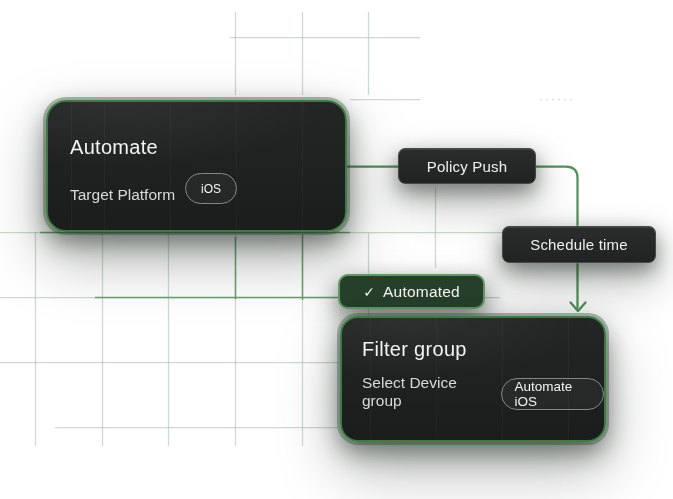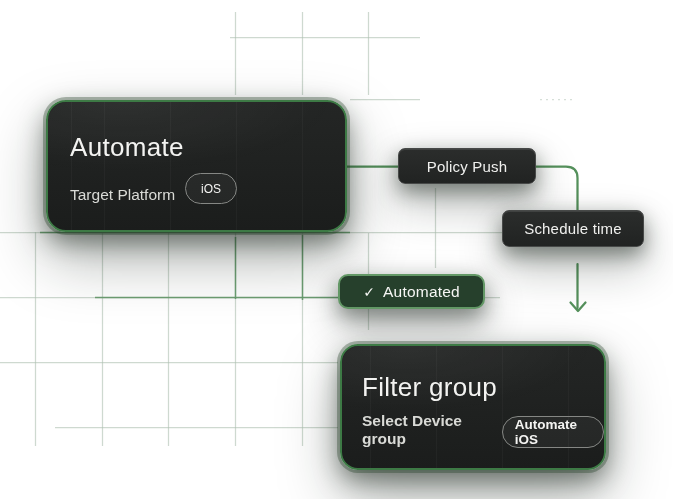--- a/index.html
+++ b/index.html
@@ -37,29 +37,29 @@
     content:""; position:absolute; inset:0; border-radius:inherit; z-index:0;
     background:
       repeating-linear-gradient(90deg, rgba(255,255,255,0.03) 0 1px, transparent 1px 66px),
       radial-gradient(130% 100% at 25% 0%, rgba(255,255,255,0.05), transparent 55%);
     pointer-events:none;
   }
   .card.automate { left:46px; top:100px; width:301px; height:132px; border-radius:20px;
                    padding:30px 0 0 22px; box-sizing:border-box;
                    }
   .card.automate::before { background-position:56px 0, 0 0; }
-  .card.filter   { left:340px; top:344px; width:266px; height:126px; border-radius:18px;
-                   padding:26px 0 0 20px; box-sizing:border-box; }
+  .card.filter   { left:340px; top:316px; width:266px; height:126px; border-radius:18px;
+                   padding:16px 0 0 20px; box-sizing:border-box; }
   .card.filter::before { background-position:28px 0, 0 0; }
 
-  .card-title { position:relative; z-index:1; font-size:26px; font-weight:500;
+  .card-title { position:relative; z-index:1; font-size:20px; font-weight:500;
                 color:#f3f3f1; letter-spacing:0.3px; line-height:30px; }
   .card-row   { position:relative; z-index:1; display:flex; align-items:flex-end;
                 margin-top:11px; gap:10px; }
-  .card.filter .card-row { gap:13px; margin-top:10px;font-weight:bold; }
+  .card.filter .card-row { gap:13px; margin-top:10px; }
   .field-label { font-size:15.5px; color:#d9dad6; }
 
   .pill {
     display:inline-flex; align-items:center; justify-content:center;
     height:31px; padding:0 15px; border:1.25px solid #858784; border-radius:999px;
     color:#f4f4f2; font-size:12px; background:rgba(255,255,255,0.045);
     box-sizing:border-box;
   }
   .pill.marketing { font-size:13.5px; padding:0 12px; height:32px; }
 
@@ -69,21 +69,21 @@
     background:linear-gradient(180deg,#2b2d2c,#212322);
     border:1px solid #474948; border-radius:7px;
     color:#f0f0ee; font-size:15px; font-weight:500; letter-spacing:0.2px;
     box-shadow:
       inset 0 1px 0 rgba(255,255,255,0.10),
       0 8px 20px rgba(20,31,22,0.50),
       0 20px 45px rgba(20,31,22,0.30);
     box-sizing:border-box;
   }
   .node.policy   { left:398px; top:148px; width:138px; height:36px; }
-  .node.schedule { left:502px; top:210px; width:142px; height:37px; }
+  .node.schedule { left:502px; top:226px; width:154px; height:37px; }
 
   
   .badge {
     position:absolute; left:338px; top:274px; width:147px; height:35px;
     display:flex; align-items:center; justify-content:center; gap:8px;
     background:#26402c; border:2px solid #639866; border-radius:10px;
     color:#f6f6f4; font-size:15.5px; font-weight:500; letter-spacing:0.2px;
     box-shadow: 0 8px 20px rgba(20,31,22,0.45), 0 18px 40px rgba(20,31,22,0.30);
     box-sizing:border-box;
   }

